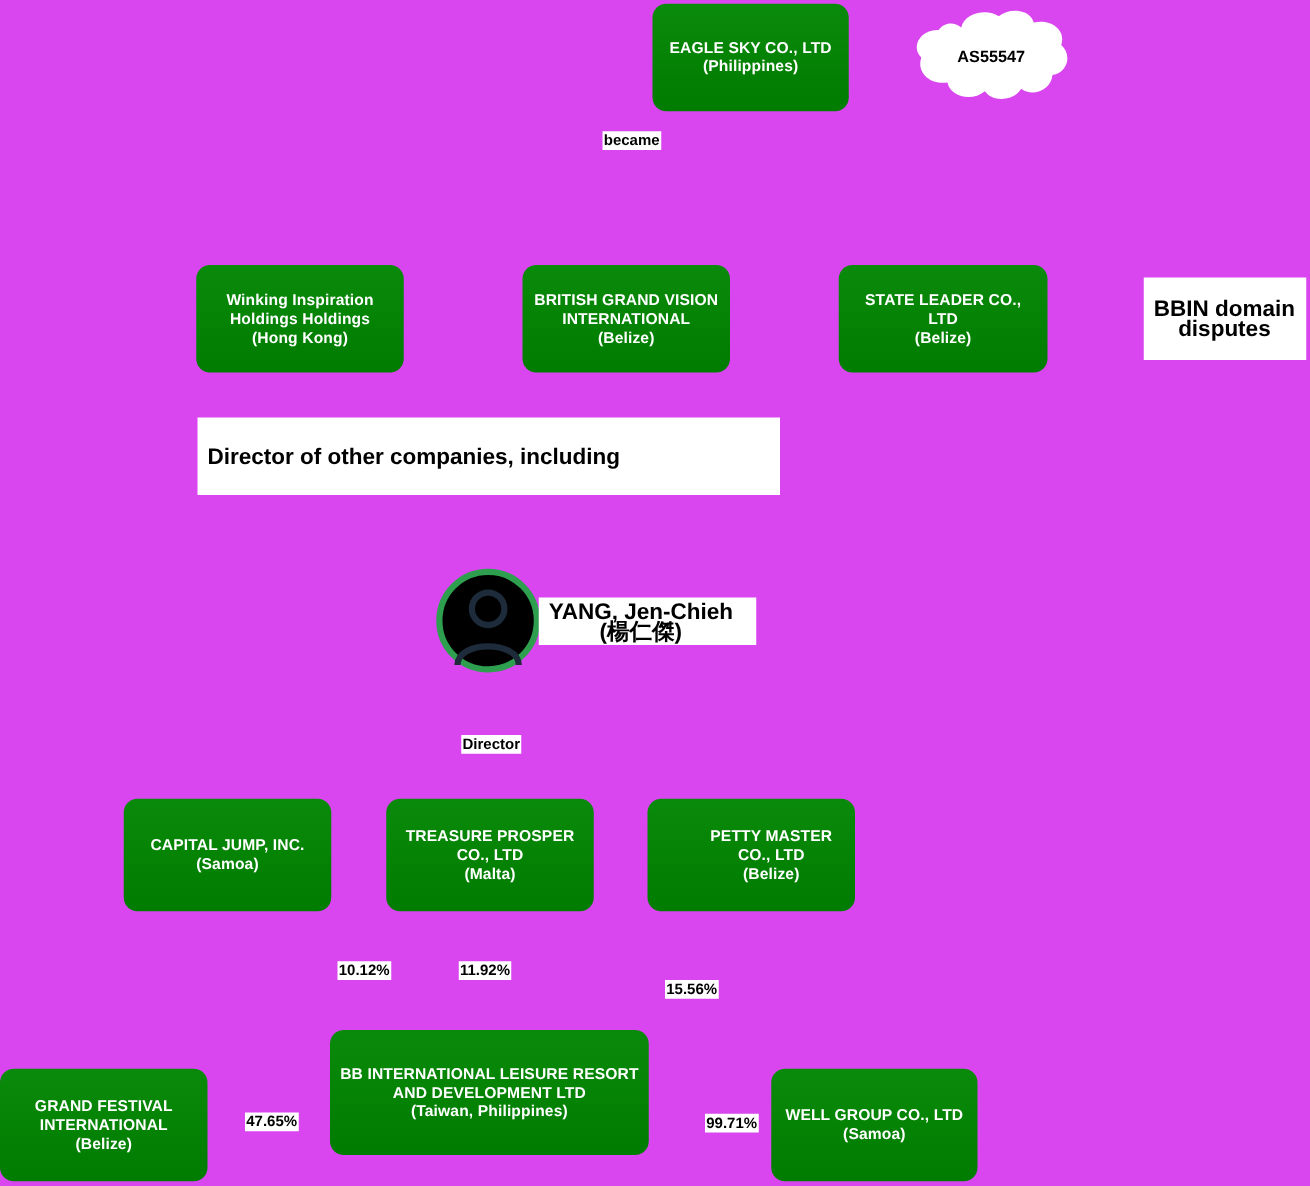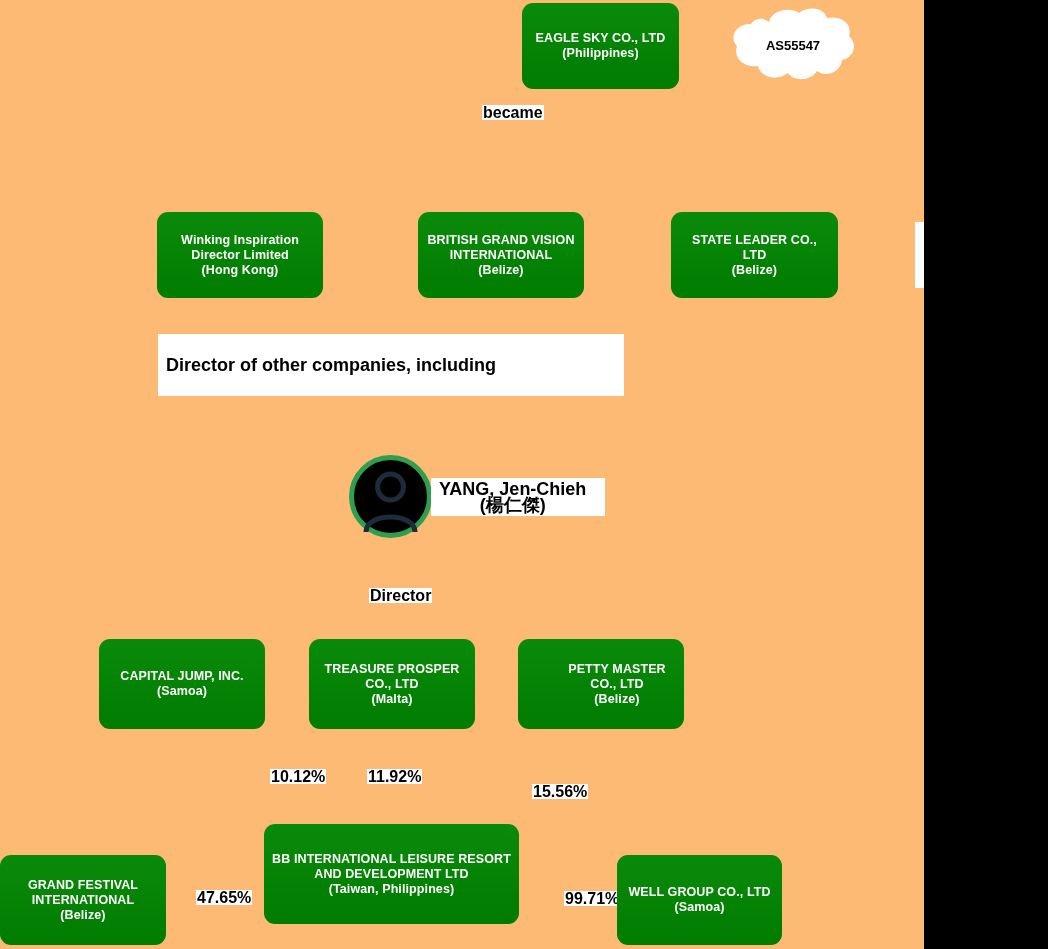--- a/index.html
+++ b/index.html
@@ -5,23 +5,23 @@
   html, body {
     margin: 0;
     padding: 0;
     background: #000000;
   }
   body {
     font-family: "Liberation Sans", sans-serif;
   }
   #canvas {
     position: relative;
-    width: 924px;
+    width: 1048px;
     height: 949px;
-    background: #fdba74;
+    background: #d946ef;
     overflow: hidden;
   }
 
   
   .node {
     position: absolute;
     box-sizing: border-box;
     background: linear-gradient(#0a8a0a, #007c00);
     border-radius: 11px;
     color: #ffffff;
@@ -51,21 +51,21 @@
     align-items: center;
     padding: 4px 8px;
   }
 
   
   .edge-label {
     position: absolute;
     background: #ffffff;
     color: #000000;
     font-weight: bold;
-    font-size: 16px;
+    font-size: 12px;
     line-height: 15px;
     padding: 0px 1px;
     white-space: nowrap;
   }
 
   
   .cloud {
     position: absolute;
   }
   .cloud .cloud-text {
@@ -113,21 +113,21 @@
         C26 12, 34 11, 40 16 Z"></path>
     </svg>
     <div class="cloud-text">AS55547</div>
   </div>
 
   <div class="edge-label" style="left:482px; top:105px;">became</div>
 
   <div class="node" style="left:157px; top:212px; width:166px; height:86px;">
     <span class="txt">
       <span>Winking Inspiration</span><br>
-      <span>Director Limited</span><br>
+      <span>Holdings Holdings</span><br>
       <span>(Hong Kong)</span>
     </span>
   </div>
 
   <div class="node" style="left:418px; top:212px; width:166px; height:86px;">
     <span class="txt">
       <span>BRITISH GRAND VISION</span><br>
       <span>INTERNATIONAL</span><br>
       <span>(Belize)</span>
     </span>

